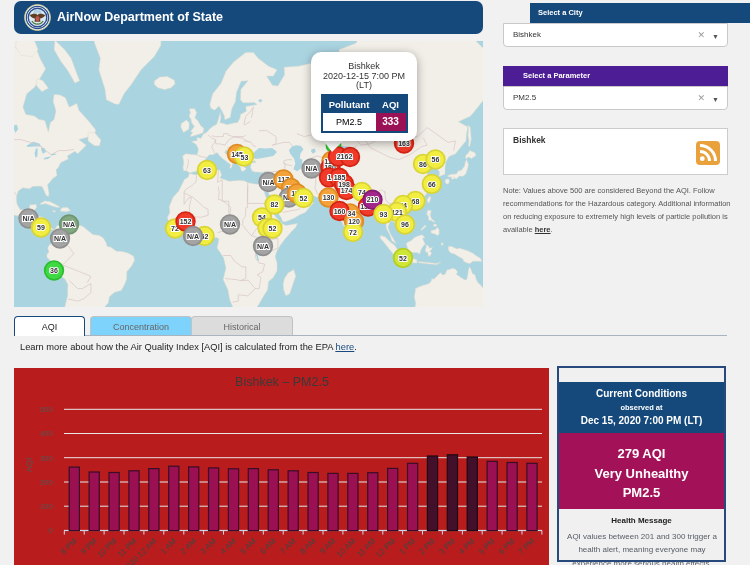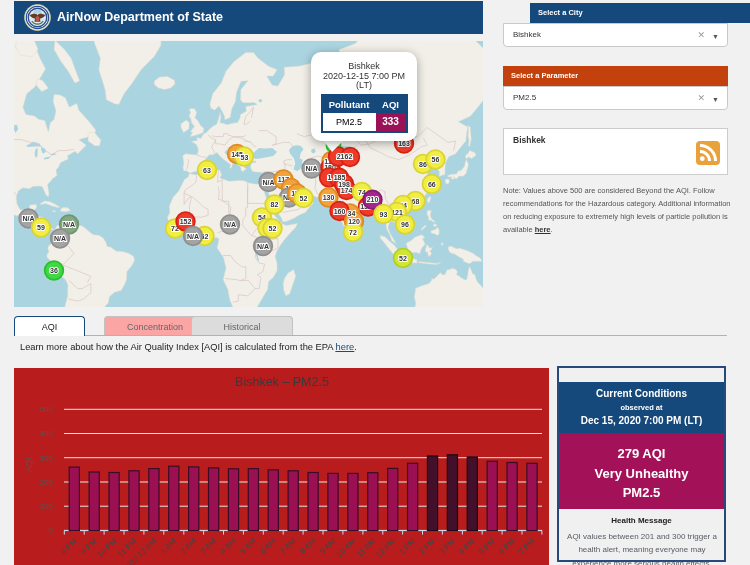--- a/index.html
+++ b/index.html
@@ -1,41 +1,41 @@
 <!DOCTYPE html>
 <html><head><meta charset="utf-8"><title>AirNow Department of State</title>
 <style>
 * { margin:0; padding:0; box-sizing:border-box; }
 html,body { width:750px; height:565px; background:#f1f1f1; font-family:"Liberation Sans", sans-serif; overflow:hidden; position:relative; }
 .abs { position:absolute; }
-.hdr { left:14px; top:1px; width:469px; height:33px; background:#15497c; }
+.hdr { left:14px; top:1px; width:469px; height:33px; background:#15497c;border-radius:7px; }
 .hdr .logo { position:absolute; left:10px; top:3px; }
 .hdr .ttl { position:absolute; left:43px; top:9px; color:#fff; font-size:12.5px; font-weight:bold; }
 .map { left:14px; top:41px; width:469px; height:266px; overflow:hidden; background:#abd4e1; }
 .popup { position:absolute; left:297px; top:11px; width:106px; height:89px; background:#fff; border-radius:10px; box-shadow:0 2px 10px rgba(0,0,0,0.35); z-index:5; }
 .popup .t1 { text-align:center; font-size:9px; color:#333; line-height:9.6px; padding-top:10px; }
 .ptab { margin:3px auto 0 auto; width:87px; border-collapse:collapse; border:2px solid #15497c; }
 .ptab th { background:#15497c; color:#fff; font-size:9.5px; padding:3px 0; }
 .ptab td { font-size:9px; text-align:center; padding:3.5px 0; }
 .ptab td.aqi { background:#9a1155; color:#fff; font-weight:bold; font-size:10px; }
 .tail { position:absolute; left:309px; top:99px; width:0; height:0; border-left:9px solid transparent; border-right:12px solid transparent; border-top:12px solid #fff; z-index:4; }
 .p1h { left:530px; top:3px; width:225px; height:20px; background:#15497c; color:#fff; font-weight:bold; font-size:7.5px; line-height:20px; padding-left:8px; }
 .p1b { left:503px; top:23px; width:225px; height:24px; background:#fff; border:1px solid #c9c9c9; border-radius:0 0 4px 4px; font-size:8px; color:#333; line-height:22px; padding-left:9px; }
-.p2h { left:503px; top:66px; width:225px; height:24px; background:#c2410c; color:#fff; font-weight:bold; font-size:7.5px; line-height:20px; padding-left:8px; }
+.p2h { left:503px; top:66px; width:225px; height:24px; background:#4c1d95; color:#fff; font-weight:bold; font-size:7.5px; line-height:20px; padding-left:20px; }
 .p2b { left:503px; top:86px; width:225px; height:24px; background:#fff; border:1px solid #c9c9c9; border-radius:0 0 4px 4px; font-size:8px; color:#333; line-height:22px; padding-left:9px; }
 .xico { position:absolute; right:22px; top:0; color:#999; font-size:9px; }
 .dico { position:absolute; right:8px; color:#555; font-size:7px; line-height:7px; }
 .rssbox { left:503px; top:128px; width:225px; height:47px; background:#fff; border:1px solid #ccc; }
 .rssbox b { position:absolute; left:9px; top:6px; font-size:8.5px; color:#333; }
 .rssbox .ric { position:absolute; right:7px; bottom:5px; }
 .note { left:503px; top:184px; width:230px; font-size:7.5px; color:#555; line-height:13px; }
 .note b { color:#333; }
 .tab { position:absolute; top:316px; height:20px; text-align:center; font-size:9px; line-height:20px; border-radius:4px 4px 0 0; }
 .tab.on { left:14px; width:71px; background:#fff; border:1px solid #15497c; border-bottom:none; color:#222; z-index:3; }
-.tab.off1 { left:104px; width:102px; background:#fca5a5; border:1px solid #c2c2c2; border-bottom:none; color:#666; }
+.tab.off1 { left:90px; width:102px; background:#7dd3fc; border:1px solid #c2c2c2; border-bottom:none; color:#666; }
 .tab.off2 { left:191px; width:102px; background:#dcdcdc; border:1px solid #c2c2c2; border-bottom:none; color:#666; }
 .tabline { left:14px; top:335px; width:713px; height:1px; background:#aab4be; }
 .learn { left:20px; top:342px; font-size:9.3px; color:#222;text-align:right; }
 .learn a { color:#1a4a7c; }
 .chartbox { left:14px; top:368px; width:535px; height:197px; background:#b91c1c; }
 .cc { left:557px; top:366px; width:169px; height:196px; background:#f0f0f0; border:2px solid #27497c; }
 .cch { background:#15497c; color:#fff; text-align:center; height:51px; }
 .cch .l1 { font-size:10px; font-weight:bold; padding-top:6px;margin-top:14px; }
 .cch .l2 { font-size:7.5px; font-weight:bold; margin-top:4px; }
 .cch .l3 { font-size:10px; font-weight:bold; margin-top:3px; }

